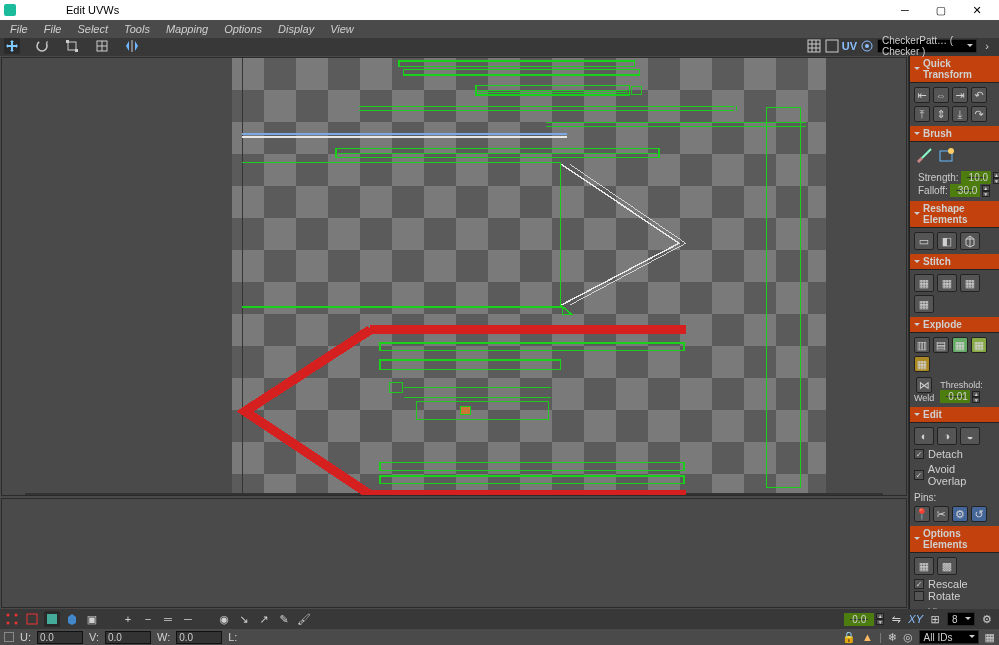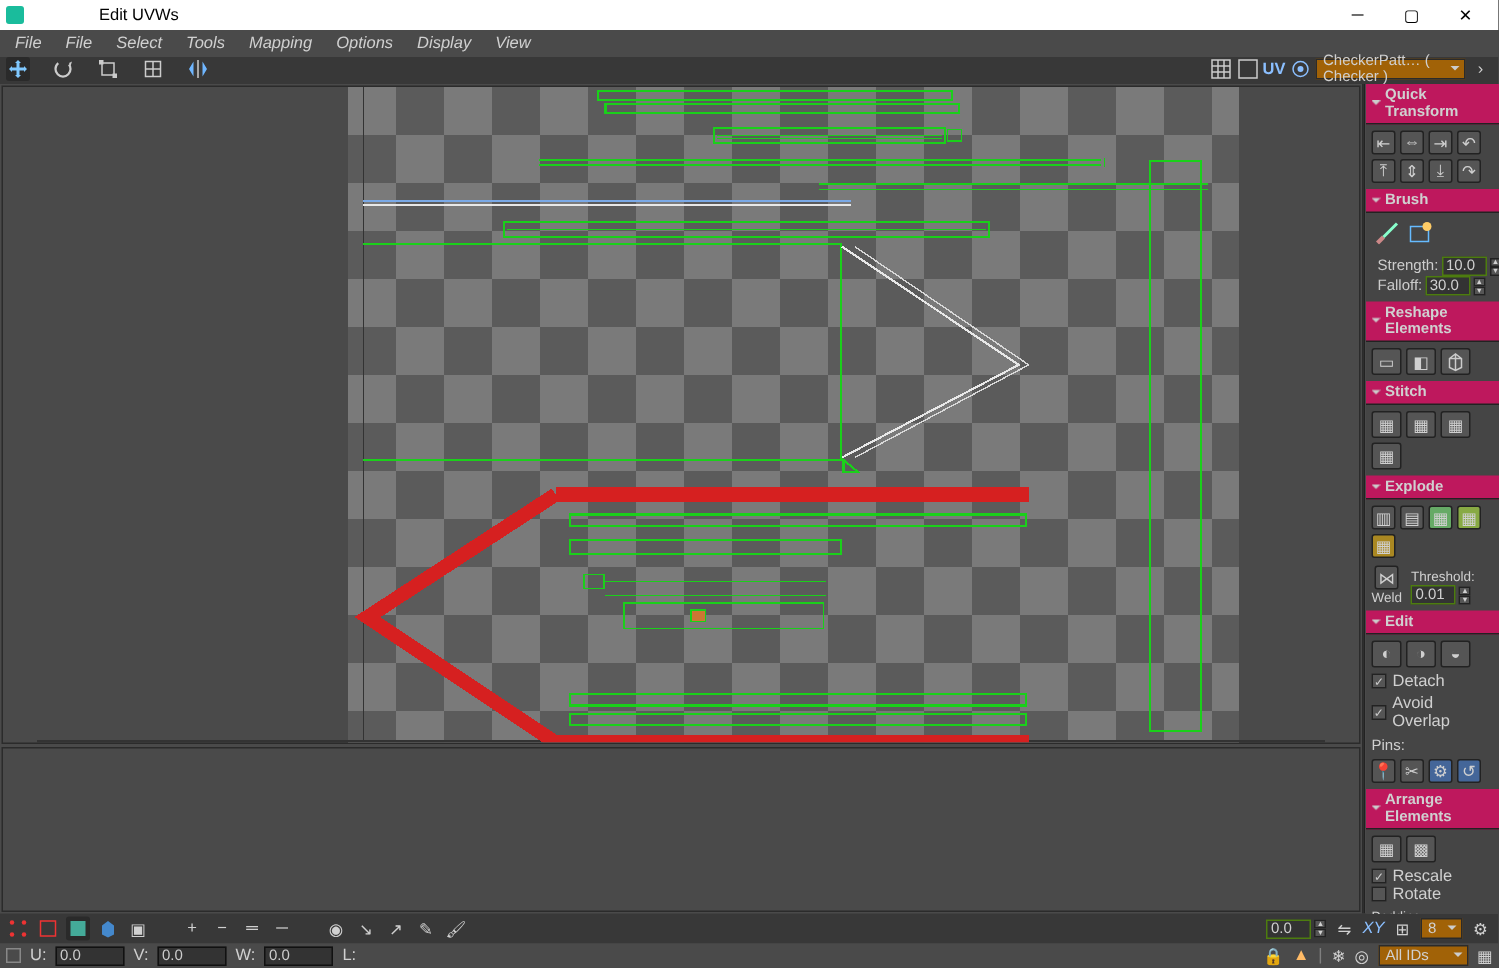--- a/index.html
+++ b/index.html
@@ -8,48 +8,48 @@
 .titlebar .app-icon { width: 12px; height: 12px; background: #1abc9c; margin-right: 6px; border-radius: 2px; }
 .titlebar span { color: #000; padding-left: 44px; }
 .titlebar .spacer { flex: 1; }
 .winbtn { width: 36px; height: 20px; display: flex; align-items: center; justify-content: center; color: #000; }
 .menubar { height: 18px; background: #4a4a4a; display: flex; align-items: center; padding: 0 4px; gap: 4px; }
 .menubar span { padding: 1px 6px; color: #d0d0d0; font-style: italic; }
 .topstrip { height: 18px; background: #383838; display: flex; align-items: flex-start; padding: 0 4px; gap: 14px; }
 .topstrip .right { margin-left: auto; display: flex; align-items: center; gap: 2px; }
 .iconbtn { width: 16px; height: 16px; display: flex; align-items: center; justify-content: center; border-radius: 2px; }
 .iconbtn.active { background: #2a2a2a; }
-.dropdown { height: 14px; background: #a16207; border: 1px solid #2b2b2b; padding: 0 14px 0 4px; display: flex; align-items: center; position: relative; font-size: 10px; }
+.dropdown { height: 14px; background: #000000; border: 1px solid #2b2b2b; padding: 0 14px 0 4px; display: flex; align-items: center; position: relative; font-size: 10px; }
 .dropdown::after { content: ""; position: absolute; right: 3px; top: 4px; border: 3px solid transparent; border-top-color: #ccc; }
 .main { flex: 1; display: flex; min-height: 0; }
 .viewport-area { flex: 1; display: flex; flex-direction: column; background: #4a4a4a; border-right: 1px solid #2b2b2b; }
 .vp-top { flex: 1; position: relative; border: 1px solid #2b2b2b; margin: 1px; overflow: hidden; background: #4a4a4a; }
 .vp-bottom { height: 110px; border: 1px solid #2b2b2b; margin: 1px; background: #4a4a4a; }
 .checker-tile { position: absolute; width: 594px; height: 460px; left: 230px; top: 0;
   background-image:
     linear-gradient(45deg,#5b5b5b 25%,transparent 25%),
     linear-gradient(-45deg,#5b5b5b 25%,transparent 25%),
     linear-gradient(45deg,transparent 75%,#5b5b5b 75%),
     linear-gradient(-45deg,transparent 75%,#5b5b5b 75%);
   background-size: 64px 64px;
   background-position: 0 0, 0 32px, 32px -32px, -32px 0;
   background-color: #7a7a7a;
 }
 svg.overlay { position: absolute; left: 0; top: 0; width: 100%; height: 100%; pointer-events: none; }
 svg.overlay line, svg.overlay polyline, svg.overlay rect { shape-rendering: crispEdges; }
 .side { width: 90px; background: #454545; overflow-y: auto; border-left: 1px solid #222; }
 .side::-webkit-scrollbar { width: 0; }
-.panel-h { background: #be185d; padding: 2px 4px; font-weight: bold; font-size: 10px; display: flex; align-items: center; gap: 3px; border-bottom: 1px solid #222; }
+.panel-h { background: #c2410c; padding: 2px 4px; font-weight: bold; font-size: 10px; display: flex; align-items: center; gap: 3px; border-bottom: 1px solid #222; }
 .panel-h::before { content: ""; border: 3px solid transparent; border-top-color: #ccc; transform: translateY(1px); }
 .panel-b { padding: 4px; display: flex; flex-wrap: wrap; gap: 3px; align-items: center; }
 .tool { width: 16px; height: 16px; background: #555; border: 1px solid #222; display: flex; align-items: center; justify-content: center; border-radius: 2px; }
 .tool.big { width: 20px; height: 18px; }
 .spinner { display: flex; align-items: center; gap: 2px; }
 .spinner .lbl { font-size: 10px; color: #ccc; }
-.spinner .val { width: 30px; height: 13px; background: #333; border: 1px solid #4d7c0f; font-size: 10px; padding: 0 2px; display: flex; align-items: center; }
+.spinner .val { width: 30px; height: 13px; background: #333; border: 6px solid #4d7c0f; font-size: 10px; padding: 0 2px; display: flex; align-items: center; }
 .spinner .arrows { display: flex; flex-direction: column; }
 .spinner .ar { width: 8px; height: 6px; background: #555; border: 1px solid #222; font-size: 5px; display: flex; align-items: center; justify-content: center; }
 .check { display: flex; align-items: center; gap: 4px; font-size: 10px; width: 100%; }
 .check .box { width: 10px; height: 10px; border: 1px solid #222; background: #555; display: flex; align-items: center; justify-content: center; font-size: 8px; color: #ccc; }
 .bottomstrip { height: 20px; background: #383838; display: flex; align-items: center; padding: 0 4px; gap: 4px; }
 .bottomstrip .right { margin-left: auto; display: flex; align-items: center; gap: 4px; }
 .statusbar { height: 16px; background: #4a4a4a; display: flex; align-items: center; padding: 0 4px; gap: 6px; font-size: 10px; color: #ccc; }
 .statusbar input.coord { width: 46px; height: 13px; background: #333; border: 1px solid #111; color: #ccc; font-size: 10px; padding: 0 2px; }
 .sq { width: 10px; height: 10px; border: 1px solid #888; display: inline-block; }
 </style>
@@ -301,21 +301,21 @@
           <span class="box">✓</span>
           <span>Avoid Overlap</span>
         </div>
       <div style="width:100%;font-size:10px;margin-top:2px">Pins:</div>
       <div class="tool">📍</div>
       <div class="tool">✂</div>
       <div class="tool" style="background:#469">⚙</div>
       <div class="tool" style="background:#469">↺</div>
     </div>
 
-    <div class="panel-h">Arrange Elements</div>
+    <div class="panel-h">Options Elements</div>
     <div class="panel-b">
       <div style="display:flex;gap:3px">
         <div class="tool big">▦</div>
         <div class="tool big">▩</div>
       </div>
       <div style="flex:1">
         <div class="check">
             <span class="box">✓</span>
             <span>Rescale</span>
           </div>

